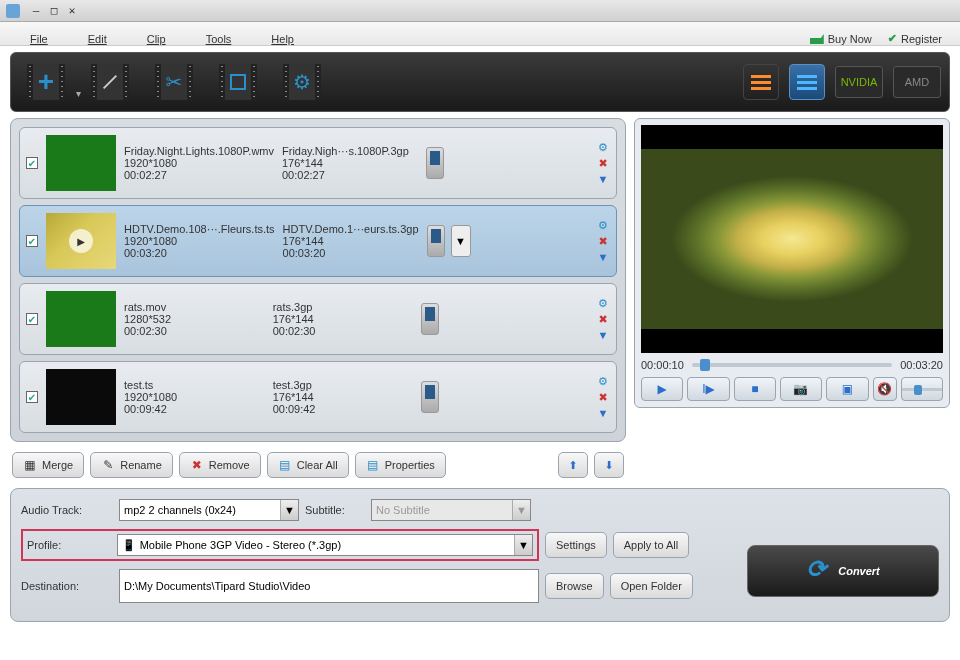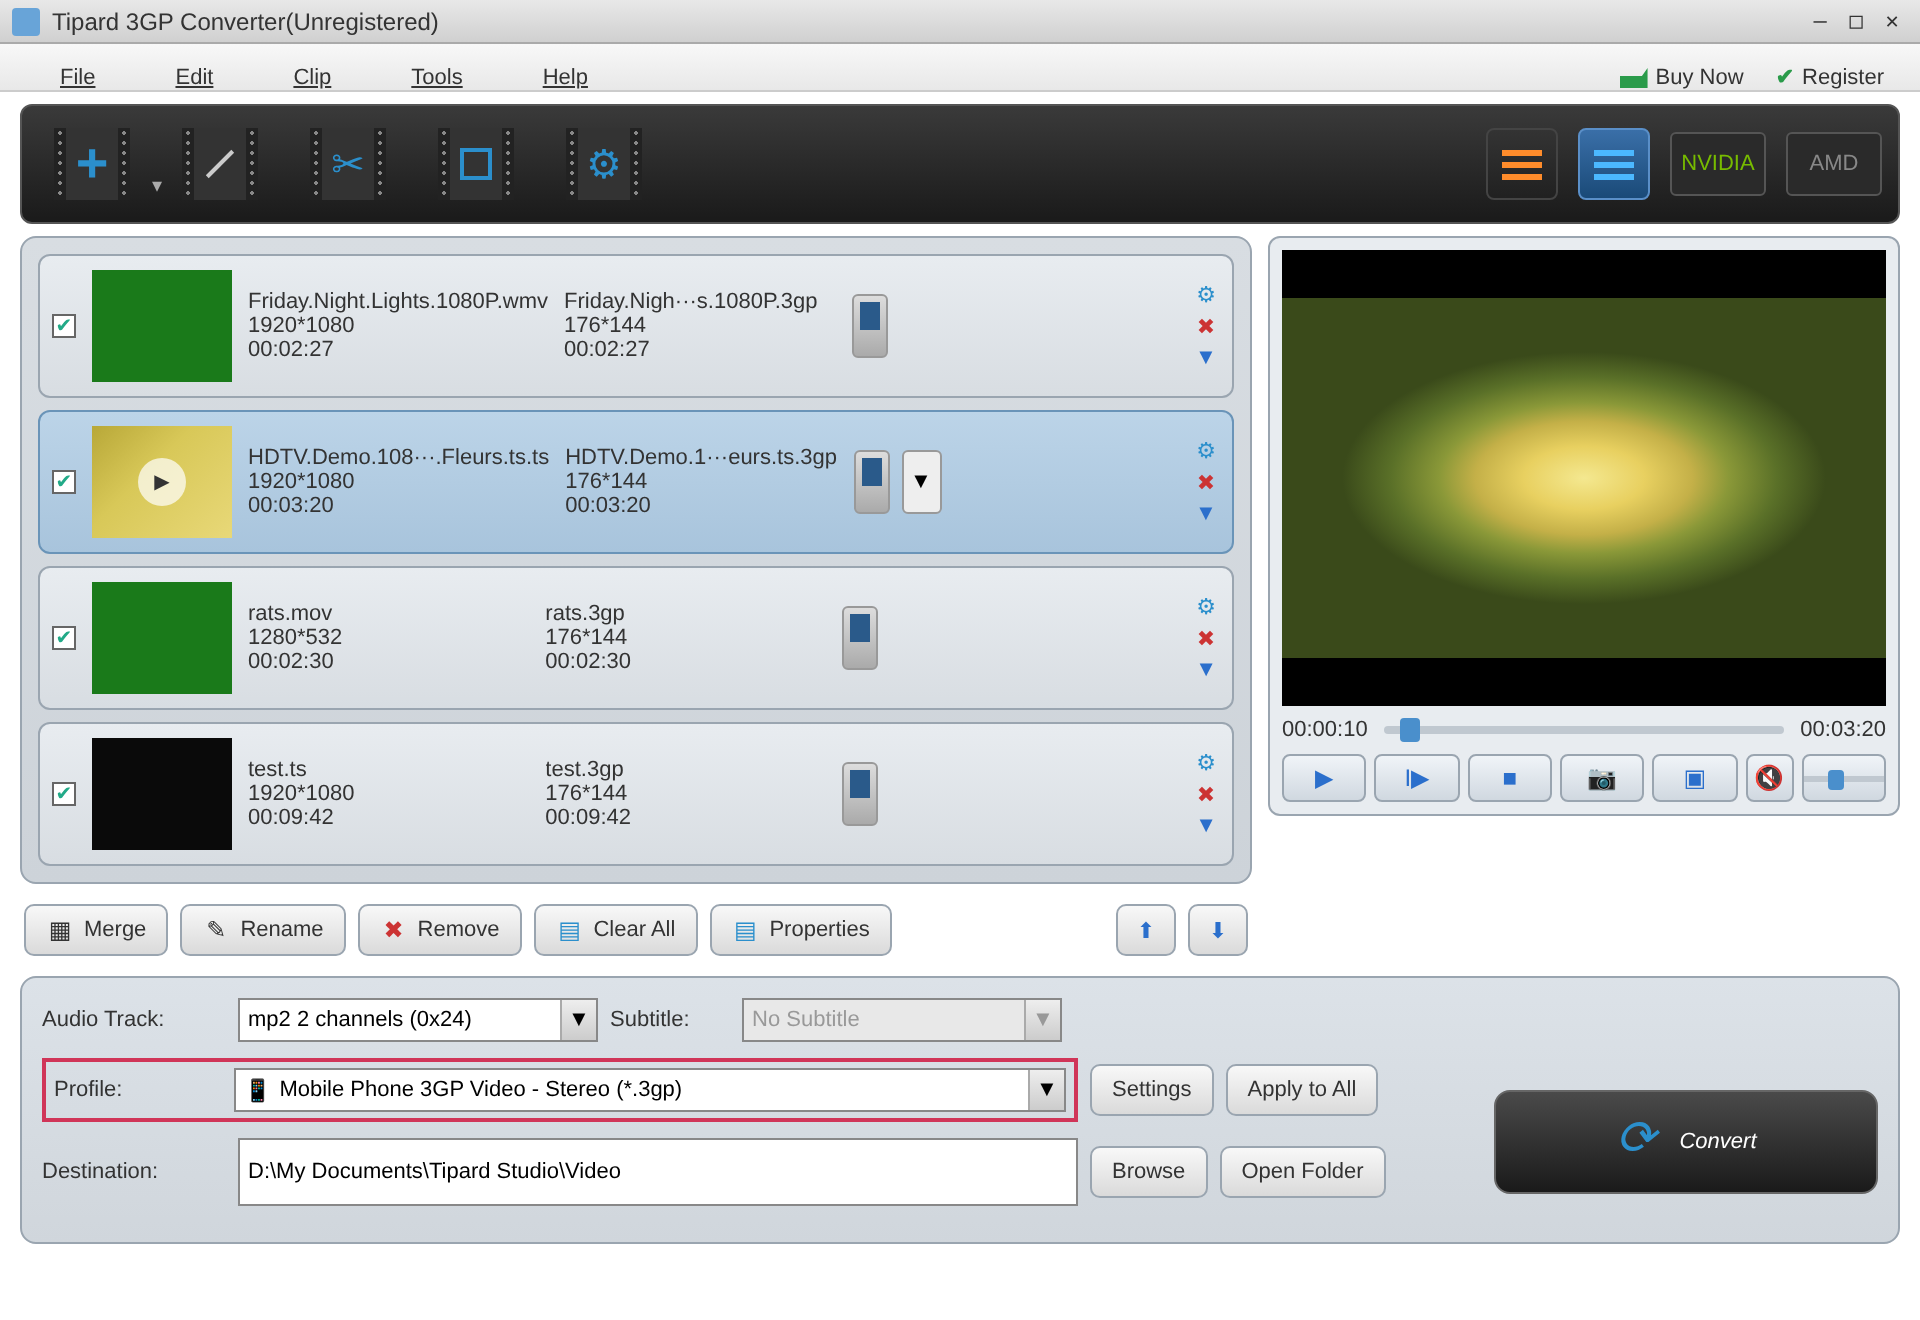--- a/index.html
+++ b/index.html
@@ -83,30 +83,29 @@
 
 .bottom { margin: 10px; border: 1px solid #9aa5b0; border-radius: 8px; background: linear-gradient(#dce2e8,#d0d6dc); padding: 10px; }
 .formrow { display: flex; align-items: center; gap: 6px; margin-bottom: 8px; }
 .formrow label { width: 92px; text-align: left; color: #333; }
 .formrow.profile label { width: 84px; }
 .combo { height: 22px; border: 1px solid #888; background: #fff; display: flex; align-items: center; padding: 0 4px; position: relative; flex: 0 0 auto; }
 .combo .dd { position: absolute; right: 0; top: 0; width: 18px; height: 100%; background: linear-gradient(#eee,#ccc); border-left: 1px solid #aaa; display: flex; align-items: center; justify-content: center; }
 .combo.disabled { background: #e8e8e8; color: #999; }
 .profile-wrap { border: 2px solid #d03558; padding: 3px 4px; display: flex; align-items: center; gap: 6px; }
 .txtfield { height: 34px; border: 1px solid #888; background: #fff; padding: 0 4px; display: flex; align-items: center; flex: 0 0 auto; }
-.convert-btn { width: 192px; height: 52px; background: linear-gradient(#4a4a4a,#1a1a1a); border: 1px solid #666; border-radius: 8px; display: flex; align-items: center; justify-content: center; gap: 8px; color: #fff; font-size: 18px; font-style: italic; font-weight: normal; cursor: pointer; float: right; margin-top: -66px; }
+.convert-btn { width: 192px; height: 52px; background: linear-gradient(#4a4a4a,#1a1a1a); border: 1px solid #666; border-radius: 8px; display: flex; align-items: center; justify-content: center; gap: 8px; color: #fff; font-size: 18px; font-style: italic; font-weight: bold; cursor: pointer; float: right; margin-top: -66px; }
 .convert-ic { width: 24px; height: 24px; position: relative; }
 .convert-ic::before { content: "⟳"; position: absolute; color: #2b8fcc; font-size: 24px; left: 0; top: -4px; }
 </style>
 </head>
 <body>
 
 <div class="titlebar">
   <div class="logo"></div>
-  <div class="title">Tipard 3GP Converter(Unregistered)</div>
   <div class="winbtn">—</div>
   <div class="winbtn">□</div>
   <div class="winbtn">✕</div>
 </div>
 
 <div class="menubar">
   <div class="menu">File</div>
   <div class="menu">Edit</div>
   <div class="menu">Clip</div>
   <div class="menu">Tools</div>

